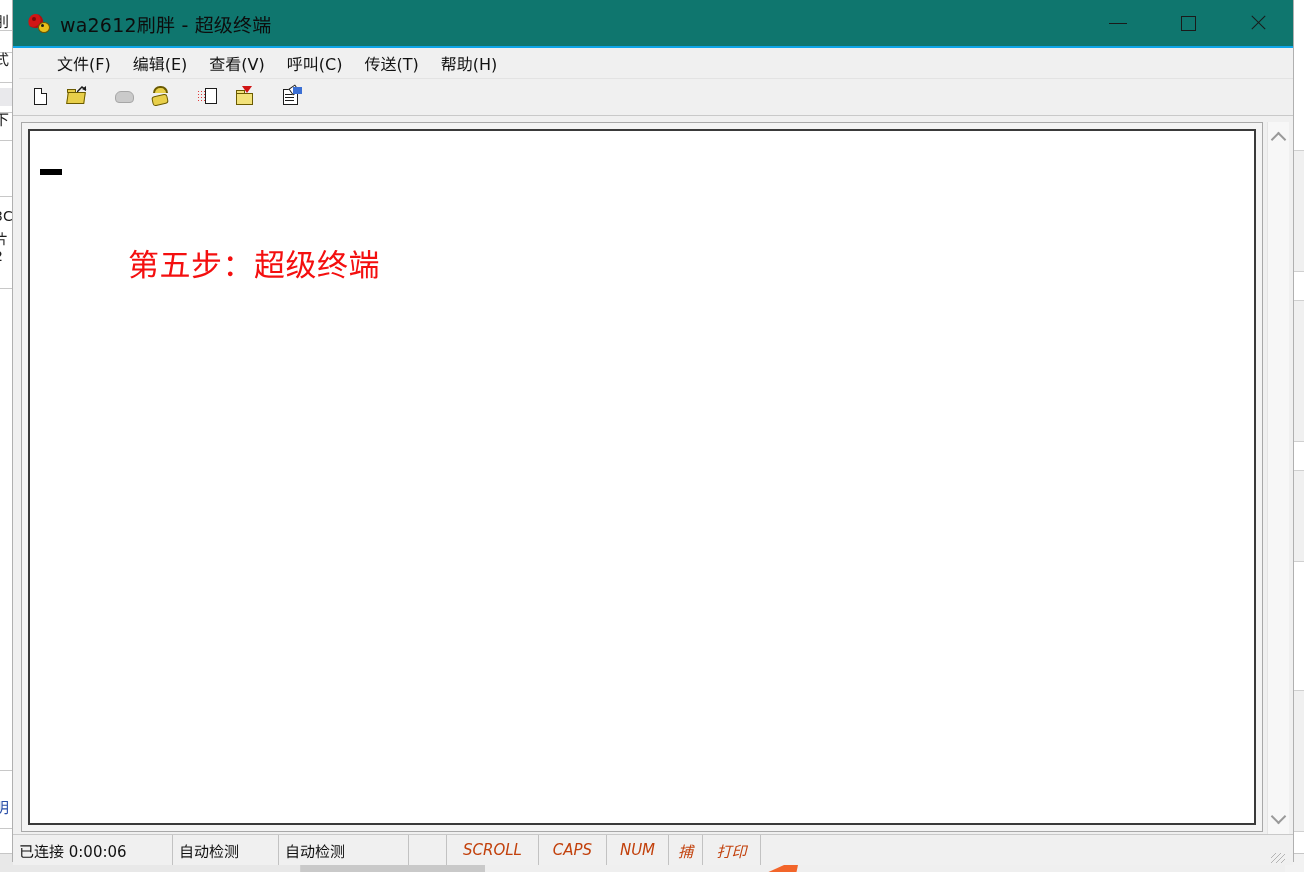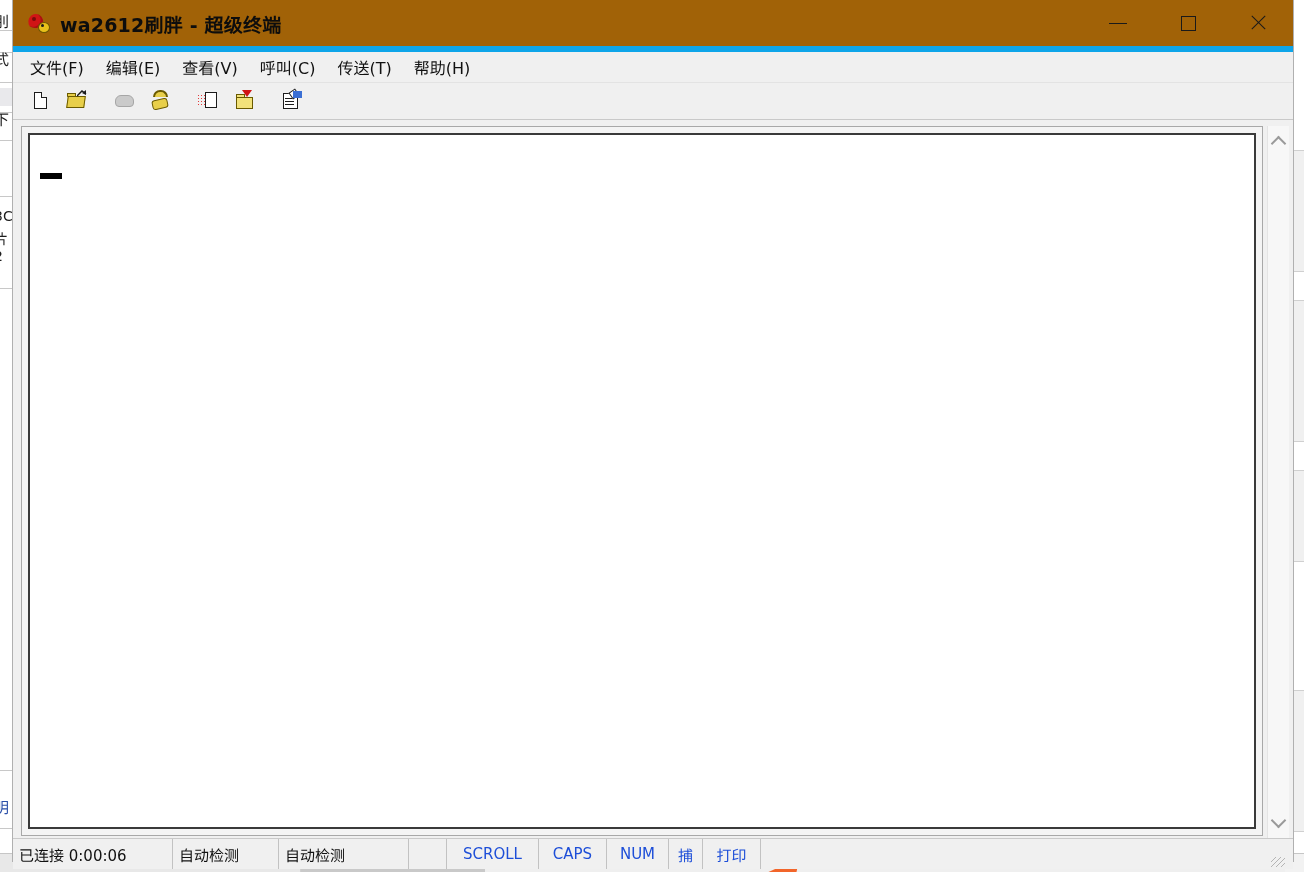--- a/index.html
+++ b/index.html
@@ -108,26 +108,25 @@
     border-top: none;
     box-sizing: border-box;
     display: flex;
     flex-direction: column;
   }
 
   
   .titlebar {
     position: relative;
     height: 46px;
-    background: #a16207;
-    border-bottom: 6px solid #0ea5e9;
+    background: #0f766e;
+    border-bottom: 2px solid #0ea5e9;
     flex: 0 0 auto;
     display: flex;
     align-items: center;
-    font-weight: bold;
   }
   .app-icon {
     position: relative;
     margin-left: 14px;
     width: 24px; height: 22px;
     flex: 0 0 auto;
   }
   .app-icon .bug-body {
     position: absolute;
     left: 1px; top: 2px;
@@ -208,23 +207,24 @@
   }
   .glyph-close::before { transform: rotate(45deg); }
   .glyph-close::after  { transform: rotate(-45deg); }
 
   
   .menubar {
     height: 30px;
     background: #f0f0f0;
     display: flex;
     align-items: flex-start;
-    padding-left: 6px;
+    padding-left: 27px;
     flex: 0 0 auto;
     border-bottom: 1px solid #e3e3e3;
+    margin-left: 6px;
   }
   .menu-item {
     font-size: 16px;
     color: #111111;
     padding: 3px 11px;
     font-family: "DejaVu Sans", sans-serif;
     white-space: nowrap;
     cursor: default;
   }
 
@@ -473,21 +473,21 @@
   }
   .sb-cell {
     display: flex;
     align-items: center;
     border-right: 1px solid #c2c2c2;
     padding: 0 6px;
     color: #111111;
     white-space: nowrap;
     box-sizing: border-box;
   }
-  .sb-cell.dim { color: #1d4ed8; }
+  .sb-cell.dim { color: #c2410c; font-style: italic; }
   .sb-cell.w-conn { width: 160px; }
   .sb-cell.w-det1 { width: 106px; }
   .sb-cell.w-det2 { width: 130px; }
   .sb-cell.w-spacer { width: 38px; border-right: 1px solid #c2c2c2; }
   .sb-cell.w-scroll { width: 92px; justify-content: center; }
   .sb-cell.w-caps { width: 68px; justify-content: center; }
   .sb-cell.w-num { width: 62px; justify-content: center; }
   .sb-cell.w-cap { width: 34px; justify-content: center; }
   .sb-cell.w-print { width: 58px; justify-content: center; }
   .sb-cell.w-rest { flex: 1; border-right: none; }
@@ -637,20 +637,21 @@
           <span class="ic-prop-flag"></span>
         </span>
       </div>
     </div>
 
     <div class="client">
 
       <div class="term-frame">
         <div class="term-screen">
           <span class="term-cursor"></span>
+          <div class="annot">第五步：超级终端</div>
         </div>
       </div>
 
       <div class="scrollbar">
         <div class="sb-arrow">
           <span class="chev up"></span>
         </div>
         <div class="sb-track"></div>
         <div class="sb-arrow">
           <span class="chev down"></span>

